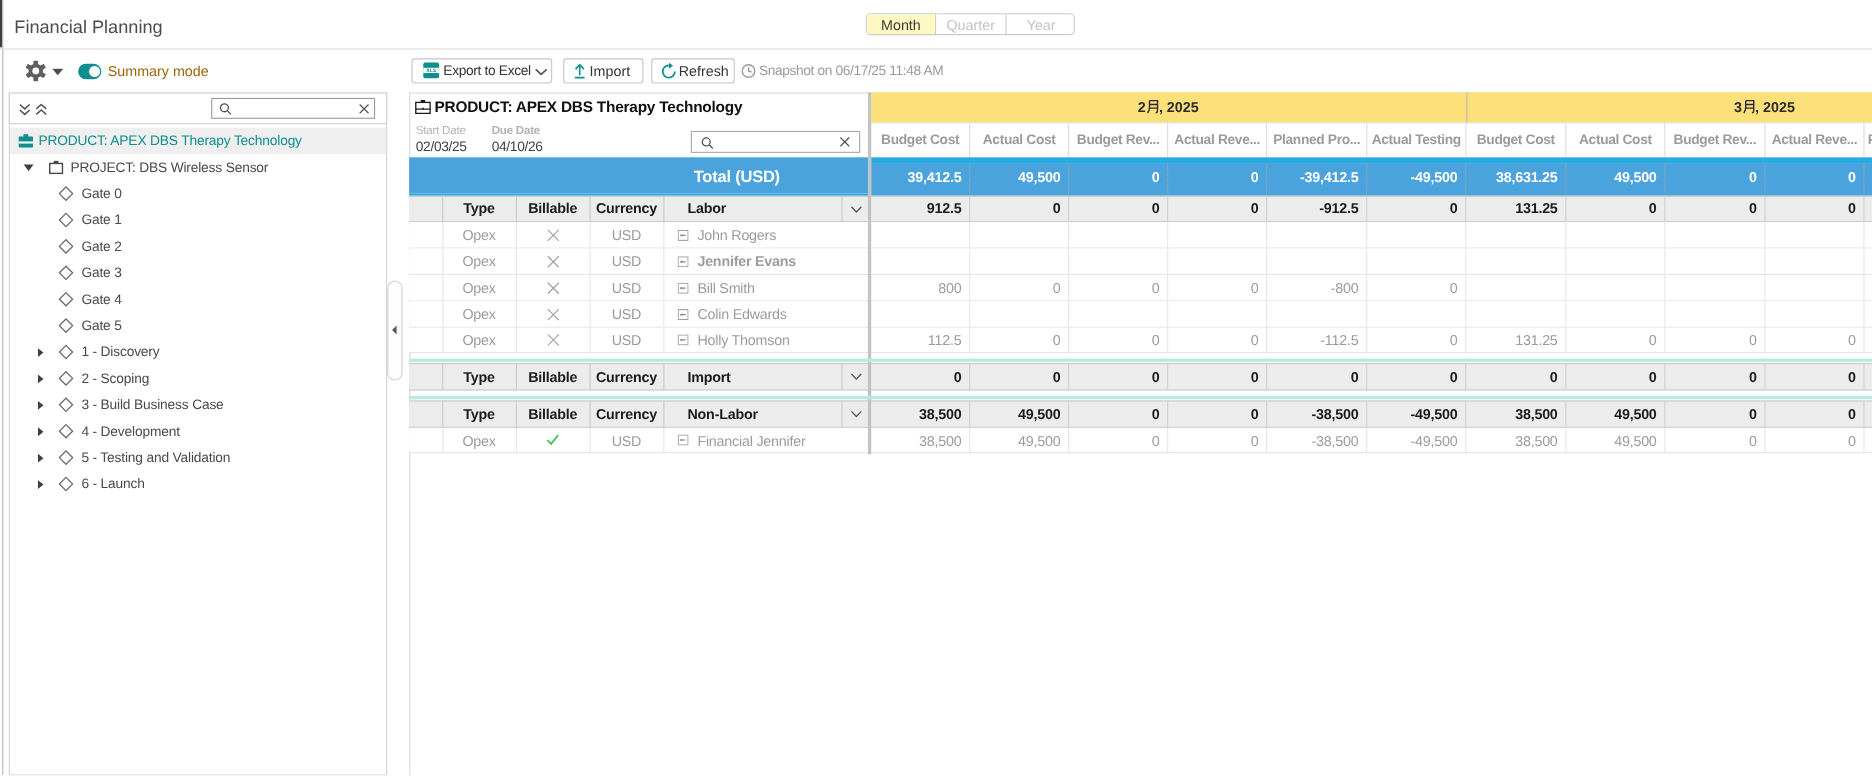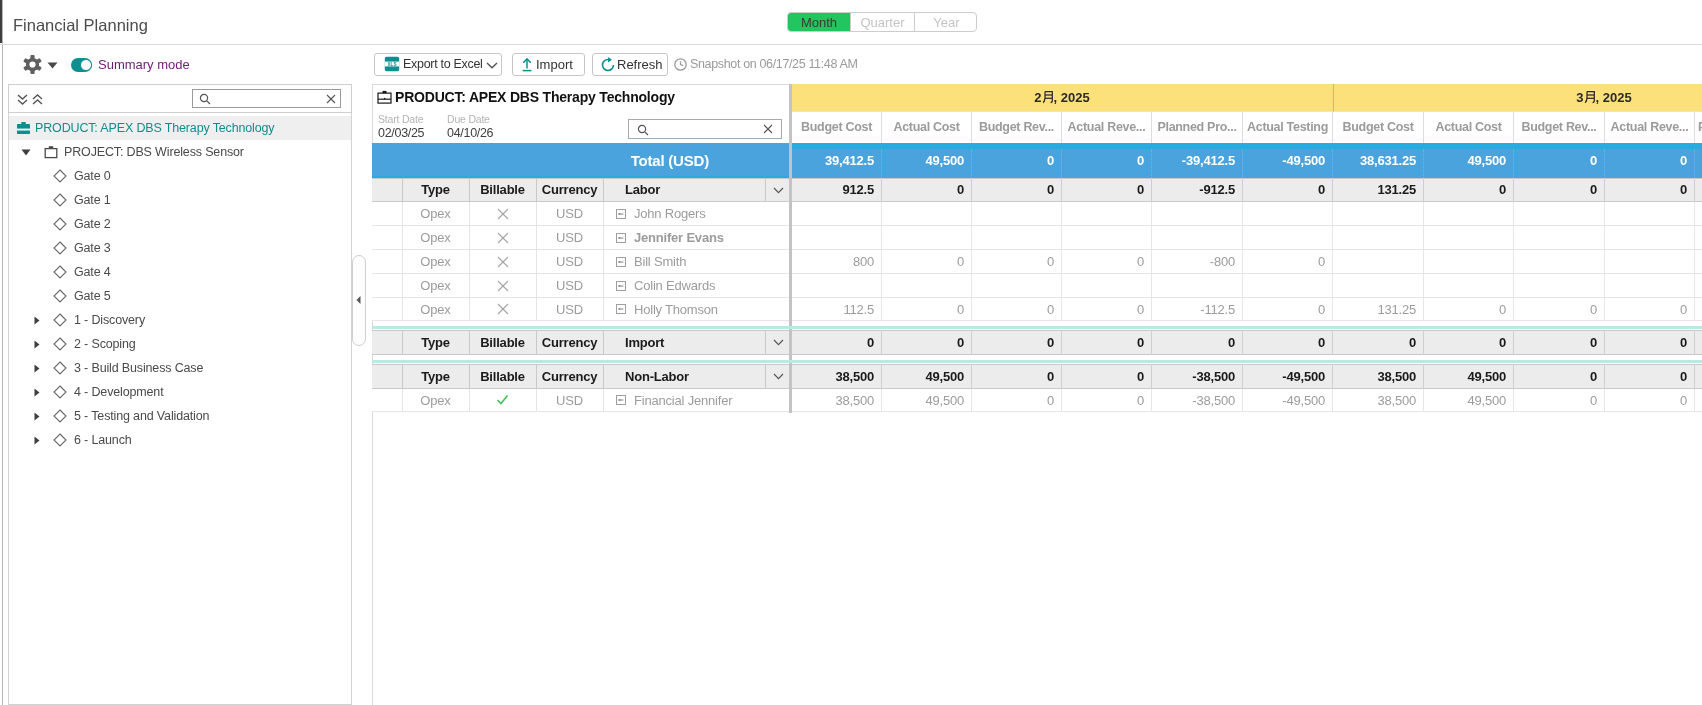--- a/index.html
+++ b/index.html
@@ -7,21 +7,21 @@
 .abs{position:absolute;}
 .num{text-align:right;padding-right:7px;font-size:13px;letter-spacing:-0.2px;}
 .ct{text-align:center;}
 svg{display:block;}
 </style></head><body>
 <div class="abs" style="left:0;top:0;width:2px;height:43px;background:#3f3f3f;"></div>
 <div class="abs" style="left:2px;top:0;width:1px;height:705px;background:#b5b5b5;"></div>
 <div class="abs" style="left:13px;top:10px;height:30px;line-height:30px;font-size:16.5px;color:#4c4c4c;">Financial Planning</div>
 <div class="abs" style="left:0;top:44px;width:1702px;height:1px;background:#dcdcdc;"></div>
 <div class="abs" style="left:787px;top:12px;width:190px;height:20px;border:1px solid #ccc;border-radius:4px;overflow:hidden;background:#fff;">
-<div class="abs ct" style="left:0;top:0;width:63px;height:20px;line-height:19px;background:#22c55e;border-right:1px solid #ccc;color:#3a3a3a;font-size:13px;">Month</div>
+<div class="abs ct" style="left:0;top:0;width:63px;height:20px;line-height:19px;background:#fef9c3;border-right:1px solid #ccc;color:#3a3a3a;font-size:13px;">Month</div>
 <div class="abs ct" style="left:63px;top:0;width:64px;height:20px;line-height:19px;border-right:1px solid #ccc;color:#c4c4c4;font-size:13px;">Quarter</div>
 <div class="abs ct" style="left:127px;top:0;width:63px;height:20px;line-height:19px;color:#c4c4c4;font-size:13px;">Year</div>
 </div>
 <svg class="abs" style="left:23px;top:55px;" width="19" height="19" viewBox="0 0 19 19">
 <g fill="#5f5f5f">
       <circle cx="9.5" cy="9.5" r="6.6"></circle>
 <g>
         <rect x="7.4" y="0" width="4.2" height="5.4" rx="0.9" transform="rotate(0 9.5 9.5)"></rect>
         <rect x="7.4" y="0" width="4.2" height="5.4" rx="0.9" transform="rotate(60 9.5 9.5)"></rect>
         <rect x="7.4" y="0" width="4.2" height="5.4" rx="0.9" transform="rotate(120 9.5 9.5)"></rect>
@@ -30,21 +30,21 @@
         <rect x="7.4" y="0" width="4.2" height="5.4" rx="0.9" transform="rotate(300 9.5 9.5)"></rect>
       </g>
     </g>
 <circle cx="9.5" cy="9.5" r="3.1" fill="#fff"></circle>
   </svg>
 <svg class="abs" style="left:47px;top:62px;" width="11" height="7" viewBox="0 0 11 7">
     <polygon points="0.5,0.5 10.5,0.5 5.5,6.5" fill="#4a4a4a"></polygon>
   </svg>
 <div class="abs" style="left:71px;top:58px;width:21px;height:14px;border-radius:7px;background:#0d8f8f;"></div>
 <div class="abs" style="left:80px;top:59px;width:12px;height:12px;border-radius:50%;background:#fff;border:1.5px solid #0d8f8f;box-sizing:border-box;"></div>
-<div class="abs" style="left:98px;top:52px;height:25px;line-height:25px;font-size:13px;color:#701a75;">Summary mode</div>
+<div class="abs" style="left:98px;top:52px;height:25px;line-height:25px;font-size:13px;color:#a16207;">Summary mode</div>
 <div class="abs" style="left:8px;top:84px;width:344px;height:621px;border:1px solid #d2d2d2;background:#fff;"></div>
 <div class="abs" style="left:8px;top:84px;width:344px;height:29px;border:1px solid #cfcfcf;background:#fff;"></div>
 <svg class="abs" style="left:17px;top:94px;" width="11" height="12" viewBox="0 0 11 12">
 <g fill="none" stroke="#555" stroke-width="1.4">
       <polyline points="1,1 5.5,5 10,1"></polyline>
       <polyline points="1,6 5.5,10 10,6"></polyline>
     </g>
   </svg>
 <svg class="abs" style="left:32px;top:94px;" width="11" height="12" viewBox="0 0 11 12">
 <g fill="none" stroke="#555" stroke-width="1.4">
@@ -202,21 +202,21 @@
 <div class="abs ct" style="left:1554px;top:84px;width:100px;height:28px;line-height:27px;font-size:13px;font-weight:bold;color:#2a2a2a;">3<svg style="display:inline-block;vertical-align:-2px;" width="12" height="14" viewBox="0 0 12 14">
       <g fill="none" stroke="#2a2a2a" stroke-width="1.25">
         <path d="M3 1.5 H10.3 V10.5 Q10.3 12.5 8.6 12.5"></path>
         <path d="M3 1.5 V7.5 Q3 10.8 1.2 12.7"></path>
         <line x1="3" y1="5" x2="10.3" y2="5"></line>
         <line x1="3" y1="8.3" x2="10.3" y2="8.3"></line>
       </g>
     </svg>, 2025</div>
 <div class="abs" style="left:378px;top:113px;height:12px;line-height:12px;font-size:10.5px;letter-spacing:-0.2px;color:#b3b3b3;">Start Date</div>
 <div class="abs" style="left:378px;top:126px;height:14px;line-height:14px;font-size:12.5px;letter-spacing:-0.3px;color:#3f3f3f;">02/03/25</div>
-<div class="abs" style="left:447px;top:113px;height:12px;line-height:12px;font-size:10.5px;letter-spacing:-0.2px;color:#b3b3b3;">Due Date</div>
+<div class="abs" style="left:447px;top:113px;height:12px;line-height:12px;font-size:10.5px;letter-spacing:-0.2px;color:#b3b3b3;font-weight:bold;">Due Date</div>
 <div class="abs" style="left:447px;top:126px;height:14px;line-height:14px;font-size:12.5px;letter-spacing:-0.3px;color:#3f3f3f;">04/10/26</div>
 <div class="abs" style="left:628px;top:119px;width:154px;height:20px;border:1px solid #a8a8a8;background:#fff;"></div>
 <svg class="abs" style="left:637px;top:124px;" width="12" height="12" viewBox="0 0 12 12">
 <circle cx="5" cy="5" r="3.6" fill="none" stroke="#555" stroke-width="1.2"></circle>
     <line x1="7.8" y1="7.8" x2="11" y2="11" stroke="#555" stroke-width="1.2"></line>
   </svg>
 <svg class="abs" style="left:763px;top:124px;" width="10" height="10" viewBox="0 0 10 10">
 <g stroke="#555" stroke-width="1.1">
       <line x1="1" y1="1" x2="9" y2="9"></line>
       <line x1="9" y1="1" x2="1" y2="9"></line>

